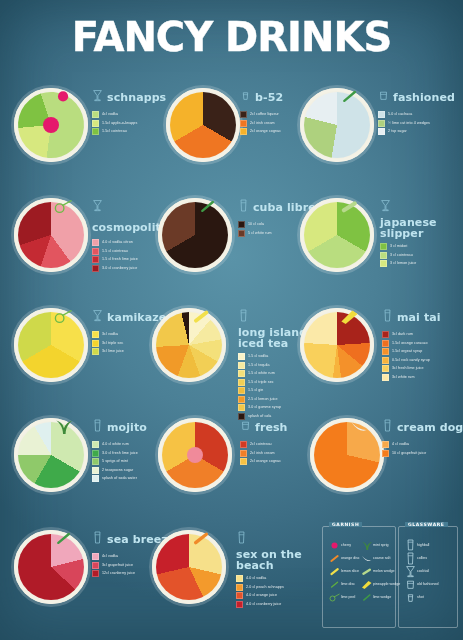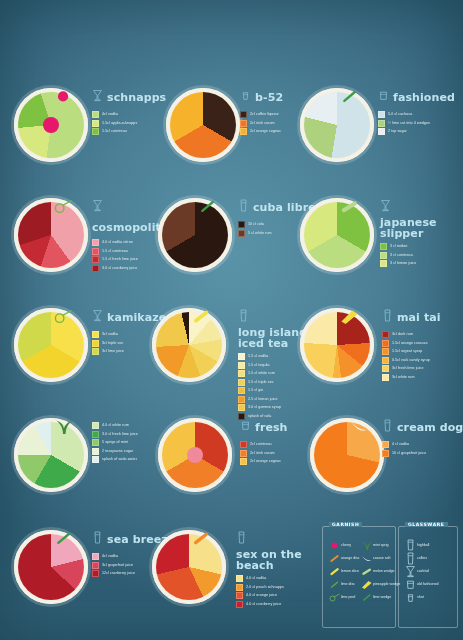--- a/index.html
+++ b/index.html
@@ -69,20 +69,21 @@
   .lrow .lb{color:#dfe9ed;font-size:3.6px;line-height:4.5px;white-space:nowrap;}
   .gcols{position:absolute;top:12px;left:4px;display:flex;gap:2px;}
   .gcol{width:52px;}
   .gwcol{position:absolute;top:12px;left:4px;width:54px;}
 </style>
 </head>
 <body>
 
 <div class="poster">
 
+  <div class="title">FANCY DRINKS</div>
 
   <div id="grid">
       <div class="cell" style="left: 0px; top: 0px;">
         <div class="pie-wrap" style="left: 14px; top: 88px; width: 74px; height: 74px;">
           <div class="pie" style="width: 74px; height: 74px;">
             <div class="disc" style="left: 4px; top: 4px; width: 66px; height: 66px; background: conic-gradient(rgb(185, 221, 127) 0deg, rgb(185, 221, 127) 205.71deg, rgb(215, 232, 127) 205.71deg, rgb(215, 232, 127) 282.86deg, rgb(127, 194, 66) 282.86deg, rgb(127, 194, 66) 360deg); transform: rotate(-18deg);"></div>
             <div class="rim" style="left: 0px; top: 0px; width: 74px; height: 74px;"></div>
             <div class="center-dot" style="width: 16px; height: 16px; left: 29px; top: 29px; background: rgb(229, 24, 108);"></div>
             <div style="position: absolute; left: 38.48px; top: -6px; transform: scale(1.7); transform-origin: left top;"><svg width="13" height="11" viewBox="0 0 26 22">
                 <circle cx="13" cy="11" r="6" fill="#e5186c"></circle>
@@ -389,20 +390,24 @@
         <div class="pie-wrap" style="left: 14px; top: 418px; width: 74px; height: 74px;">
           <div class="pie" style="width: 74px; height: 74px;">
             <div class="disc" style="left: 4px; top: 4px; width: 66px; height: 66px; background: conic-gradient(rgb(207, 233, 176) 0deg, rgb(207, 233, 176) 120deg, rgb(63, 170, 74) 120deg, rgb(63, 170, 74) 210deg, rgb(143, 201, 106) 210deg, rgb(143, 201, 106) 270deg, rgb(233, 242, 212) 270deg, rgb(233, 242, 212) 330deg, rgb(223, 240, 239) 330deg, rgb(223, 240, 239) 360deg); transform: rotate(0deg);"></div>
             <div class="rim" style="left: 0px; top: 0px; width: 74px; height: 74px;"></div>
             <div style="position: absolute; left: 38.48px; top: -6px; transform: scale(1.7); transform-origin: left top;"><svg width="13" height="11" viewBox="0 0 26 22">
                 <path d="M13 20 C13 12 9 7 5 4 C9 5 13 8 14 13 C16 8 20 5 24 4 C20 7 16 12 16 20 Z" fill="#3f8a3a"></path>
               </svg></div>
           </div>
         </div>
         <div class="info" style="left: 92px; top: 418px; width: 86px;">
+          <div><span class="glass-icon"><svg width="11" height="15" viewBox="0 0 20 26">
+                <path d="M5.5 3 L14.5 3 L13.6 23 L6.4 23 Z" fill="none" stroke="#8fc6d9" stroke-width="1.3"></path>
+                <path d="M5.8 8 L14.2 8" stroke="#8fc6d9" stroke-width="1.1"></path>
+              </svg></span><span class="dname">mojito</span></div>
           <div class="ingr">
             <div class="ing">
               <span class="sw" style="background: rgb(207, 233, 176);"></span>
               <span class="itxt">4.0 cl white rum</span>
             </div>
             <div class="ing">
               <span class="sw" style="background: rgb(63, 170, 74);"></span>
               <span class="itxt">3.0 cl fresh lime juice</span>
             </div>
             <div class="ing">

